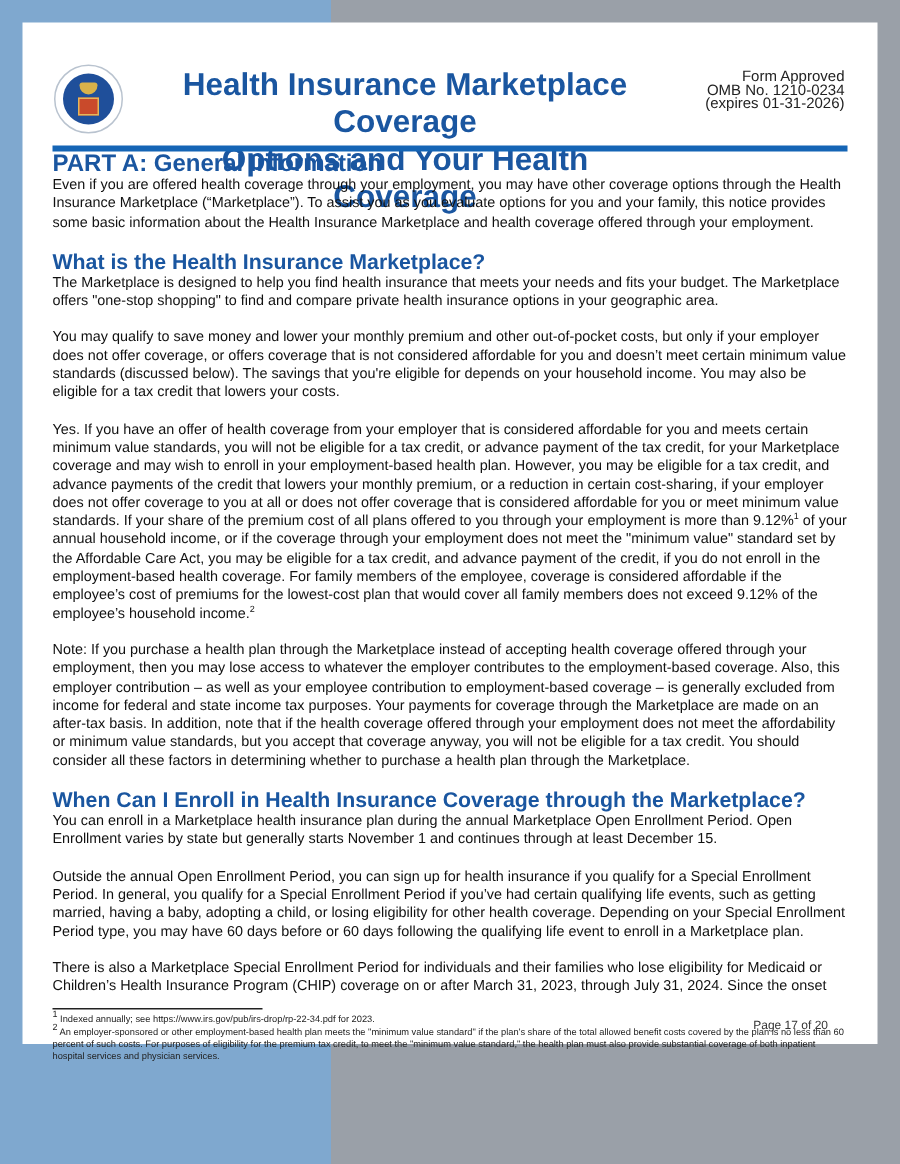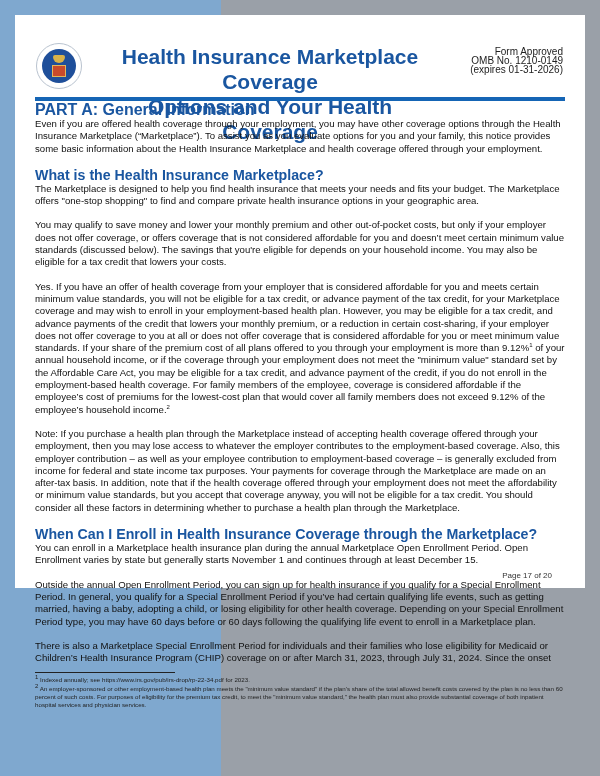--- a/index.html
+++ b/index.html
@@ -2,21 +2,21 @@
 <html><head>
 <meta charset="utf-8">
 <style>
   html, body { margin:0; padding:0; }
   body {
     width:600px; height:776px; position:relative; overflow:hidden;
     background: linear-gradient(to right, #7fa8cf 0, #7fa8cf 221px, #9aa0a8 221px, #9aa0a8 100%);
     font-family: "Liberation Sans", sans-serif;
   }
   .page {
-    position:absolute; left:15px; top:15px; width:570px; height:573px;
+    position:absolute; left:15px; top:15px; width:570px; height:681px;
     background:#ffffff;
   }
   .header { position:absolute; left:0; top:0; width:570px; height:80px; }
   .seal {
     position:absolute; left:21px; top:28px; width:44px; height:44px; border-radius:50%;
     background:#ffffff; border:1px solid #b9c3cf;
     display:flex; align-items:center; justify-content:center;
   }
   .seal-inner {
     width:34px; height:34px; border-radius:50%; background:#1f4f9a;
@@ -58,21 +58,21 @@
         <div class="seal-eagle"></div>
         <div class="seal-shield"></div>
       </div>
     </div>
     <div class="title">
       <div>Health Insurance Marketplace Coverage</div>
       <div>Options and Your Health Coverage</div>
     </div>
     <div class="form-approved">
       <div>Form Approved</div>
-      <div>OMB No. 1210-0149</div>
+      <div>OMB No. 1210-0234</div>
       <div>(expires 01-31-2026)</div>
     </div>
   </div>
   <div class="rule"></div>
 
   <div class="content">
     <h1>PART A: General Information</h1>
     <p>Even if you are offered health coverage through your employment, you may have other coverage options through the Health Insurance Marketplace (“Marketplace”). To assist you as you evaluate options for you and your family, this notice provides some basic information about the Health Insurance Marketplace and health coverage offered through your employment.</p>
     <div class="gap"></div>
 

